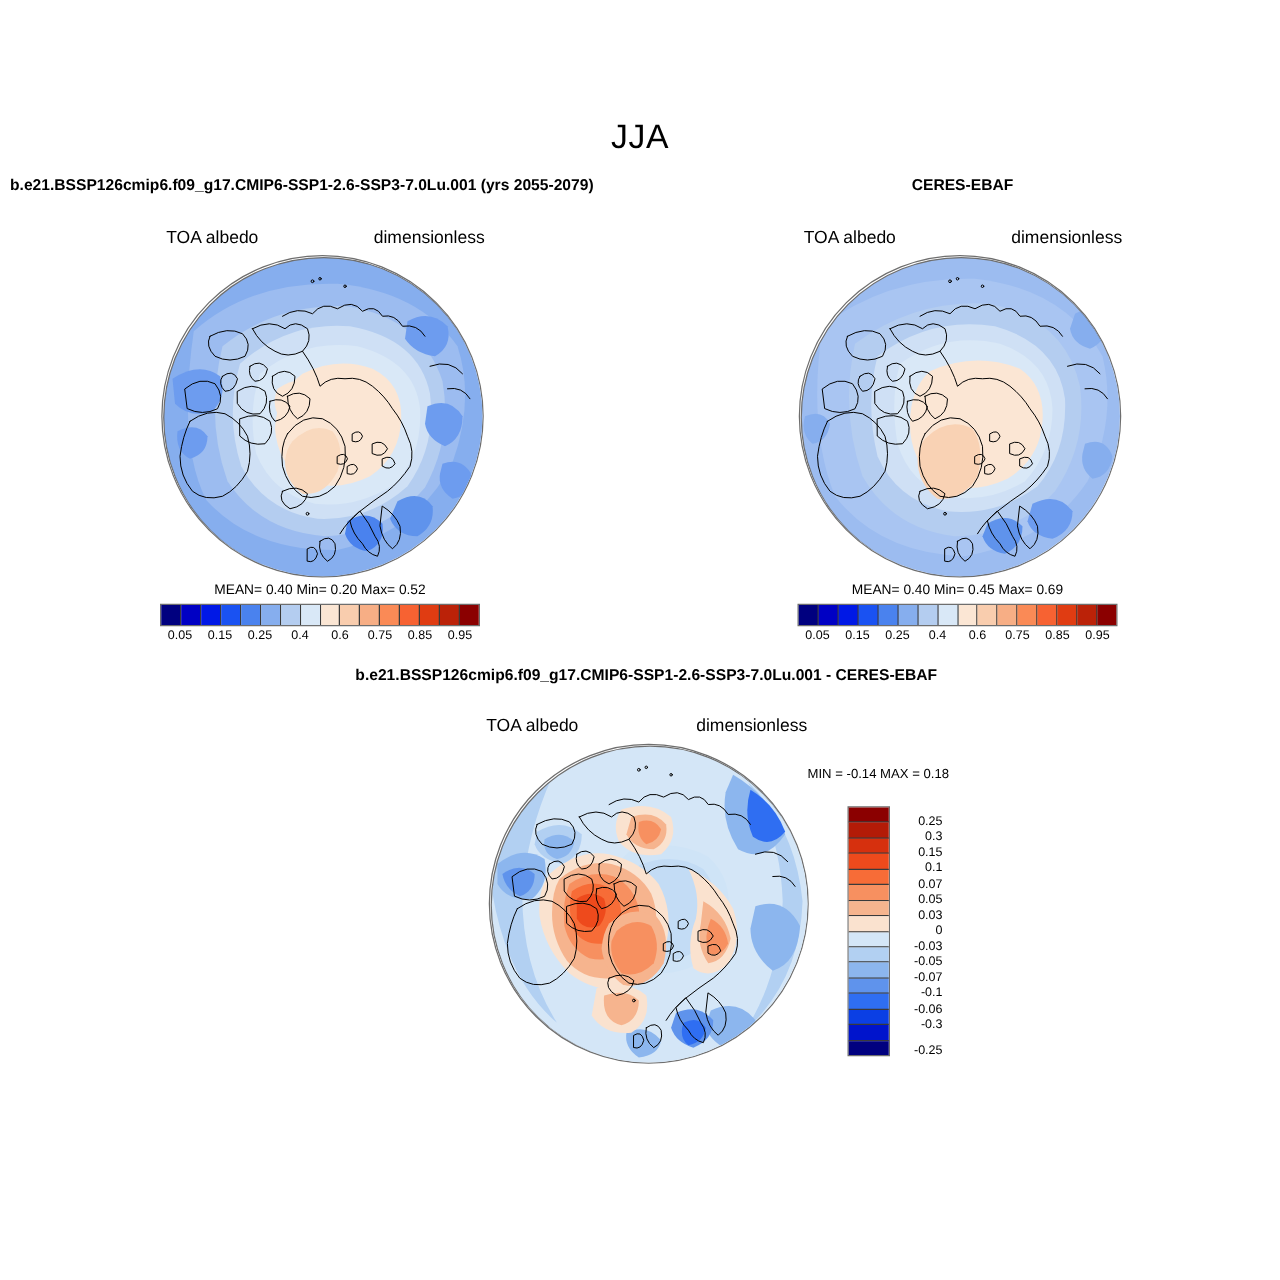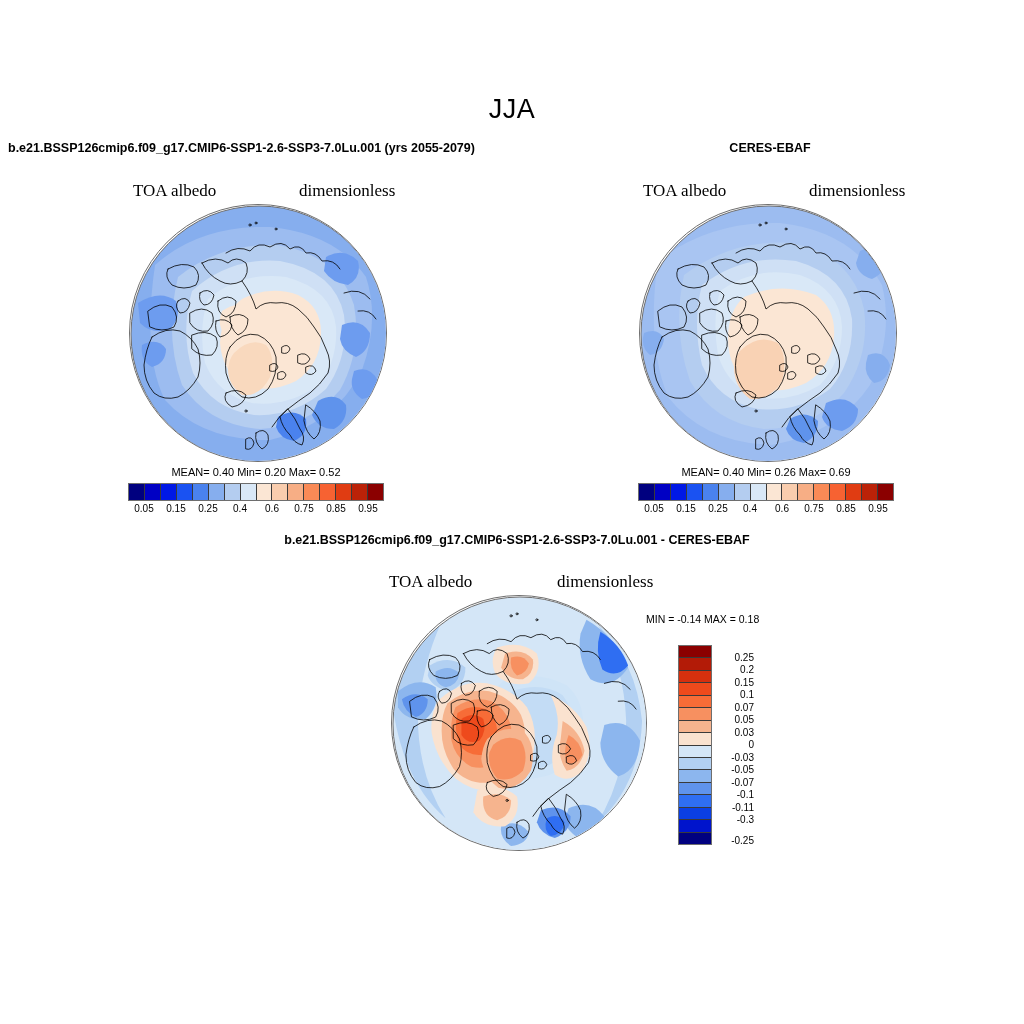--- a/index.html
+++ b/index.html
@@ -32,24 +32,23 @@
     font-size: 12.5px;
     font-weight: bold;
     white-space: nowrap;
   }
   #panel-model-title  { left: 8px;  top: 141px; }
   #panel-obs-title    { left: 640px; top: 141px; width: 260px; text-align: center; }
   #panel-diff-title   { left: 232px; top: 533px; width: 570px; text-align: center; }
 
   
   .field-label, .unit-label {
-    font-size: 17px;
+    font-size: 14px;
     font-weight: 400;
     white-space: nowrap;
-    font-family: Liberation Serif, serif;
   }
 
   
   .map-wrap { position: absolute; }
   .map-disc {
     position: absolute;
     left: 0; top: 0;
     border-radius: 50%;
     overflow: hidden;
     border: 1px solid #6e6e6e;
@@ -338,21 +337,21 @@
           <circle cx="116" cy="206" r="1.1"></circle>
           <path d="M214,88 Q230,82 240,94"></path>
           <path d="M228,106 Q240,104 246,114"></path>
         </g>
       </g>
       <circle cx="129" cy="129" r="128" fill="none" stroke="#6e6e6e" stroke-width="1"></circle>
     </svg>
   </div>
 </div>
 
-<div class="abs cbar-stats" style="left:638px; top:466px; width:256px;">MEAN=  0.40  Min=  0.26  Max=  0.69</div>
+<div class="abs cbar-stats" style="left:638px; top:466px; width:256px;">MEAN=  0.40  Min=  0.45  Max=  0.69</div>
 
 <div class="abs" style="left:638px; top:483px; width:256px;">
   <div class="cbar-h" id="cbar-obs">
       <div class="cell" style="background: rgb(0, 0, 127);"></div>
       <div class="cell" style="background: rgb(0, 0, 196);"></div>
       <div class="cell" style="background: rgb(0, 24, 230);"></div>
       <div class="cell" style="background: rgb(26, 82, 242);"></div>
       <div class="cell" style="background: rgb(74, 130, 238);"></div>
       <div class="cell" style="background: rgb(134, 174, 238);"></div>
       <div class="cell" style="background: rgb(180, 205, 240);"></div>
@@ -505,28 +504,28 @@
       <div class="cell" style="background: rgb(178, 208, 242);"></div>
       <div class="cell" style="background: rgb(140, 182, 238);"></div>
       <div class="cell" style="background: rgb(95, 147, 236);"></div>
       <div class="cell" style="background: rgb(47, 110, 242);"></div>
       <div class="cell" style="background: rgb(11, 63, 228);"></div>
       <div class="cell" style="background: rgb(0, 20, 204);"></div>
       <div class="cell" style="background: rgb(0, 0, 127);"></div>
     </div>
   <div id="diff-cbar-labels">
       <span style="top: 12.5px;">0.25</span>
-      <span style="top: 25px;">0.2</span>
+      <span style="top: 25px;">0.3</span>
       <span style="top: 37.5px;">0.15</span>
       <span style="top: 50px;">0.1</span>
       <span style="top: 62.5px; text-align: right;">0.07</span>
       <span style="top: 75px;">0.05</span>
       <span style="top: 87.5px;">0.03</span>
       <span style="top: 100px;">0</span>
       <span style="top: 112.5px;">-0.03</span>
       <span style="top: 125px;">-0.05</span>
       <span style="top: 137.5px;">-0.07</span>
       <span style="top: 150px;">-0.1</span>
-      <span style="top: 162.5px;">-0.11</span>
+      <span style="top: 162.5px;">-0.06</span>
       <span style="top: 175px;">-0.3</span>
       <span style="top: 196px;">-0.25</span>
     </div>
 </div>
 
 </body></html>

